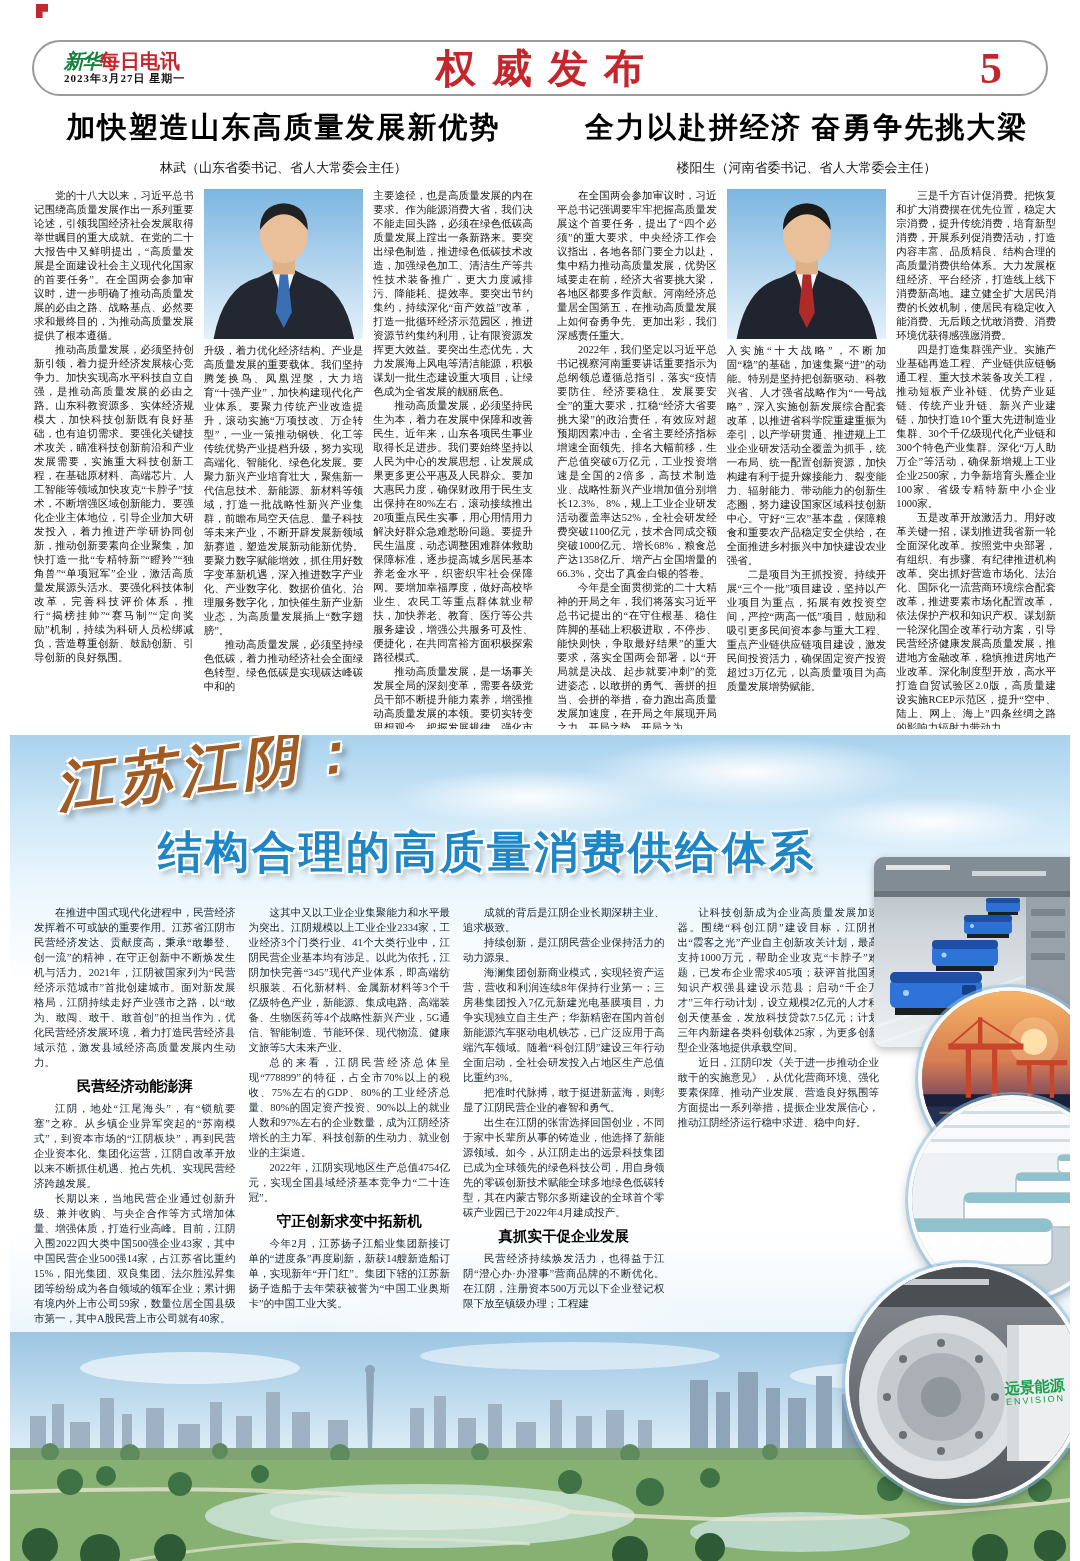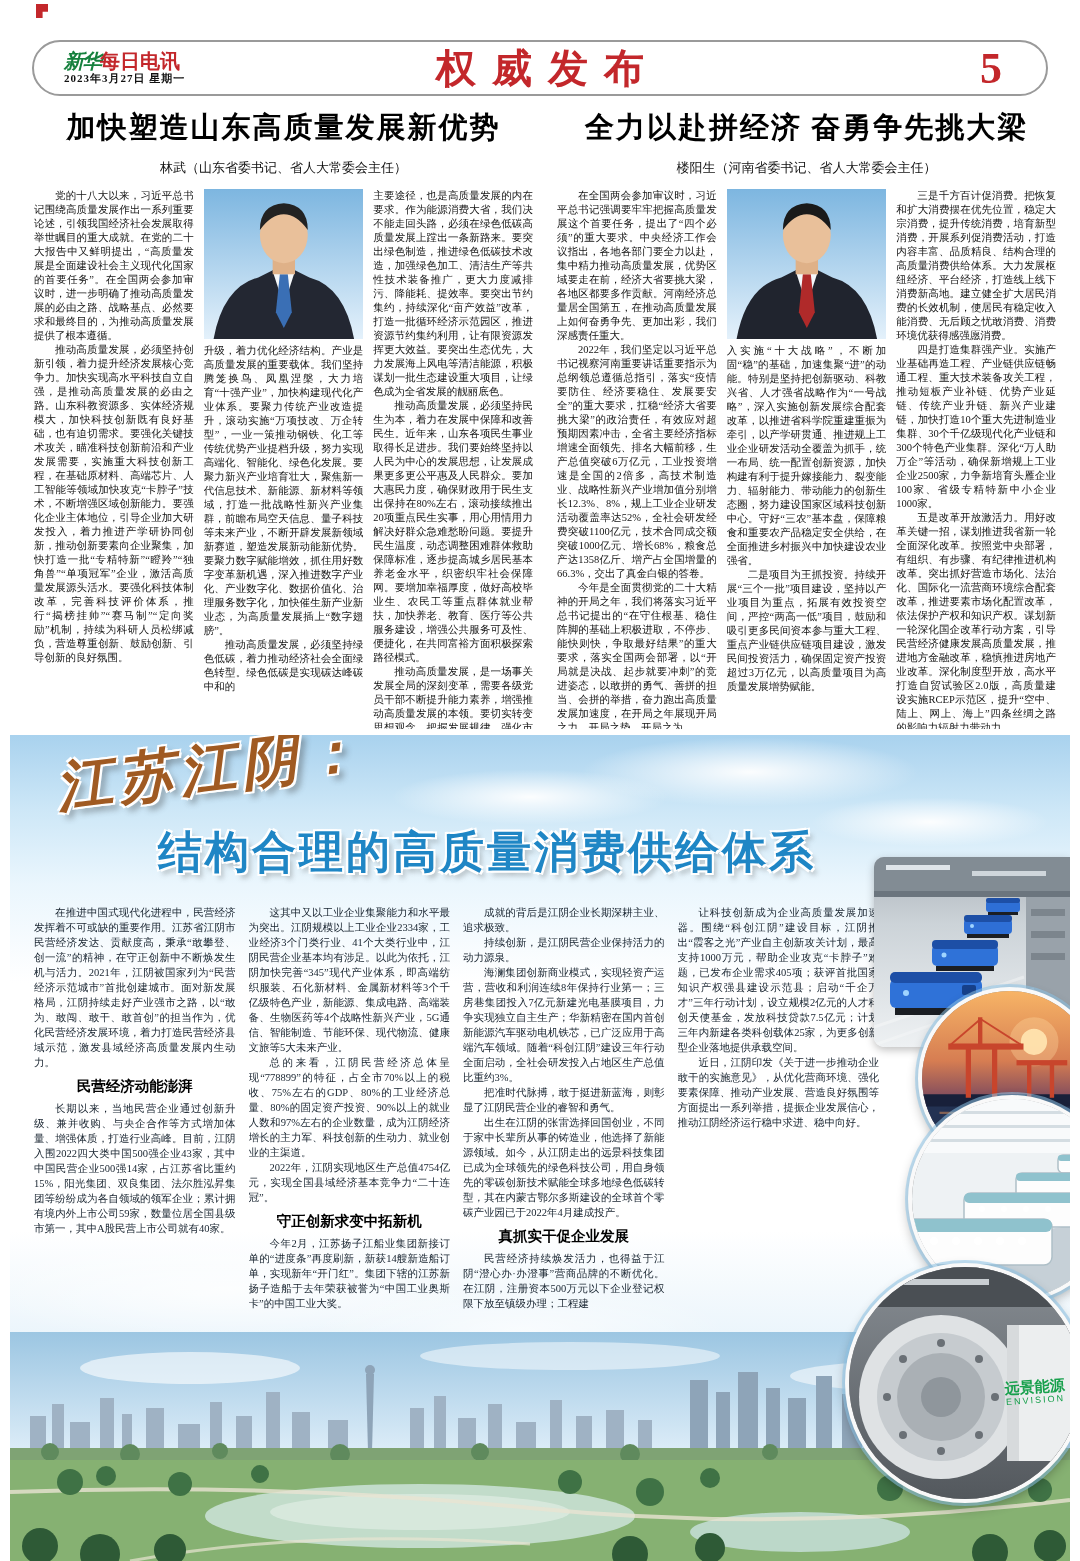--- a/index.html
+++ b/index.html
@@ -173,20 +173,21 @@
     <div class="cloud c4"></div>
     <div class="cloud c5"></div>
 
     <div class="f-title-script">江苏江阴：</div>
     <div class="f-title-main">结构合理的高质量消费供给体系</div>
 
     <div class="f-cols">
       <div class="fcol">
         <p>在推进中国式现代化进程中，民营经济发挥着不可或缺的重要作用。江苏省江阴市民营经济发达、贡献度高，秉承“敢攀登、创一流”的精神，在守正创新中不断焕发生机与活力。2021年，江阴被国家列为“民营经济示范城市”首批创建城市。面对新发展格局，江阴持续走好产业强市之路，以“敢为、敢闯、敢干、敢首创”的担当作为，优化民营经济发展环境，着力打造民营经济县域示范，激发县域经济高质量发展内生动力。</p>
         <h3>民营经济动能澎湃</h3>
+        <p>江阴，地处“江尾海头”，有“锁航要塞”之称。从乡镇企业异军突起的“苏南模式”，到资本市场的“江阴板块”，再到民营企业资本化、集团化运营，江阴自改革开放以来不断抓住机遇、抢占先机、实现民营经济跨越发展。</p>
         <p>长期以来，当地民营企业通过创新升级、兼并收购、与央企合作等方式增加体量、增强体质，打造行业高峰。目前，江阴入围2022四大类中国500强企业43家，其中中国民营企业500强14家，占江苏省比重约15%，阳光集团、双良集团、法尔胜泓昇集团等纷纷成为各自领域的领军企业；累计拥有境内外上市公司59家，数量位居全国县级市第一，其中A股民营上市公司就有40家。</p>
       </div>
       <div class="fcol">
         <p>这其中又以工业企业集聚能力和水平最为突出。江阴规模以上工业企业2334家，工业经济3个门类行业、41个大类行业中，江阴民营企业基本均有涉足。以此为依托，江阴加快完善“345”现代产业体系，即高端纺织服装、石化新材料、金属新材料等3个千亿级特色产业，新能源、集成电路、高端装备、生物医药等4个战略性新兴产业，5G通信、智能制造、节能环保、现代物流、健康文旅等5大未来产业。</p>
         <p>总的来看，江阴民营经济总体呈现“778899”的特征，占全市70%以上的税收、75%左右的GDP、80%的工业经济总量、80%的固定资产投资、90%以上的就业人数和97%左右的企业数量，成为江阴经济增长的主力军、科技创新的生动力、就业创业的主渠道。</p>
         <p>2022年，江阴实现地区生产总值4754亿元，实现全国县域经济基本竞争力“二十连冠”。</p>
         <h3>守正创新求变中拓新机</h3>
         <p>今年2月，江苏扬子江船业集团新接订单的“进度条”再度刷新，新获14艘新造船订单，实现新年“开门红”。集团下辖的江苏新扬子造船于去年荣获被誉为“中国工业奥斯卡”的中国工业大奖。</p>
       </div>
       <div class="fcol">

